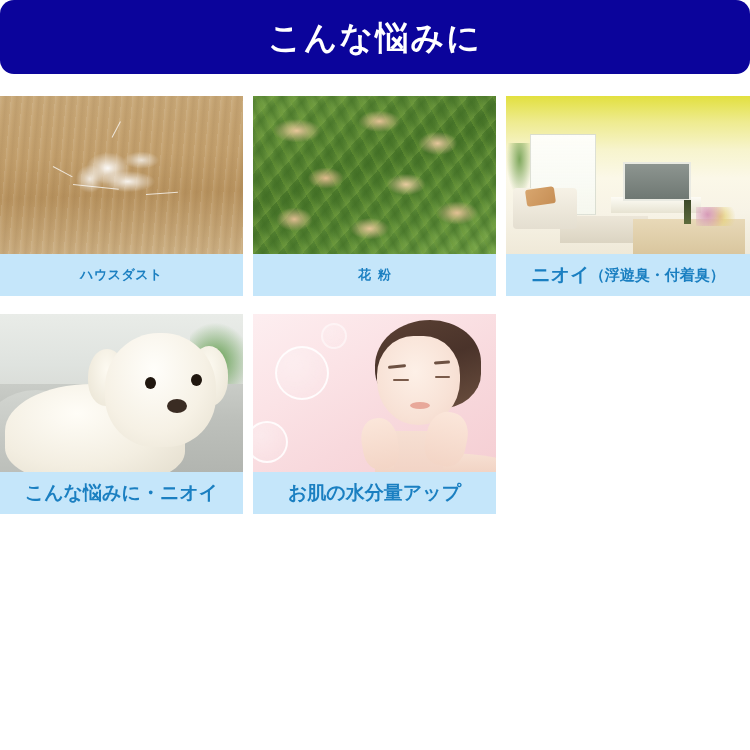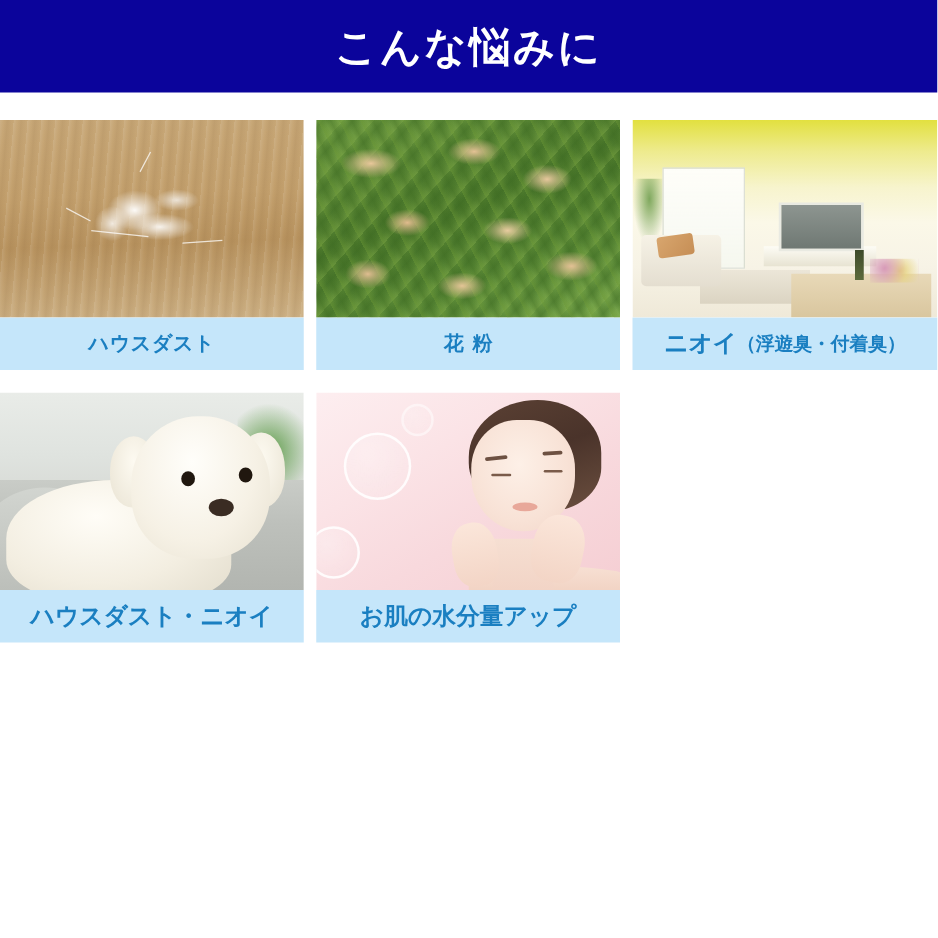--- a/index.html
+++ b/index.html
@@ -21,20 +21,21 @@
 
   
   .header {
     width: 750px;
     height: 74px;
     background: #0b049b;
     display: flex;
     align-items: center;
     justify-content: center;
     box-sizing: border-box;
+    border-radius: 14px;
   }
   .header-title {
     color: #ffffff;
     font-size: 33px;
     font-weight: bold;
     letter-spacing: 2px;
     line-height: 1;
     white-space: nowrap;
   }
 
@@ -60,21 +61,21 @@
     position: relative;
     overflow: hidden;
   }
   .tile-label {
     height: 42px;
     background: #c5e6fa;
     color: #1a7fc1;
     display: flex;
     align-items: center;
     justify-content: center;
-    font-size: 16px;
+    font-size: 13px;
     font-weight: bold;
     white-space: nowrap;
     letter-spacing: 0.5px;
   }
   .tile-label.sp2 { letter-spacing: 7px; text-indent: 7px; }
   .tile-label.tight { font-size: 19px; letter-spacing: 0px; }
   .tile-label .sub { font-size: 15px; font-weight: bold; letter-spacing: 0px; }
 
   
   .art-dust {
@@ -487,21 +488,21 @@
           <div class="dog-sofa-arm"></div>
           <div class="dog-body"></div>
           <div class="dog-ear" style="right:48%;top:22%;width:16%;height:36%;"></div>
           <div class="dog-ear" style="right:6%;top:20%;width:16%;height:38%;"></div>
           <div class="dog-head"></div>
           <div class="dog-eye" style="right:36%;top:40%;"></div>
           <div class="dog-eye" style="right:17%;top:38%;"></div>
           <div class="dog-nose" style="right:23%;top:54%;"></div>
         </div>
       </div>
-      <div class="tile-label tight">ハウスダスト・ニオイ</div>
+      <div class="tile-label tight">こんな悩みに・ニオイ</div>
     </div>
 
     <div class="tile">
       <div class="tile-image">
         <div class="art-skin">
           <div class="bubble" style="left:9%;top:20%;width:50px;height:50px;"></div>
           <div class="bubble" style="left:-3%;top:68%;width:38px;height:38px;"></div>
           <div class="bubble" style="left:28%;top:6%;width:22px;height:22px;opacity:.6;"></div>
           <div class="skin-hair"></div>
           <div class="skin-shoulder"></div>

